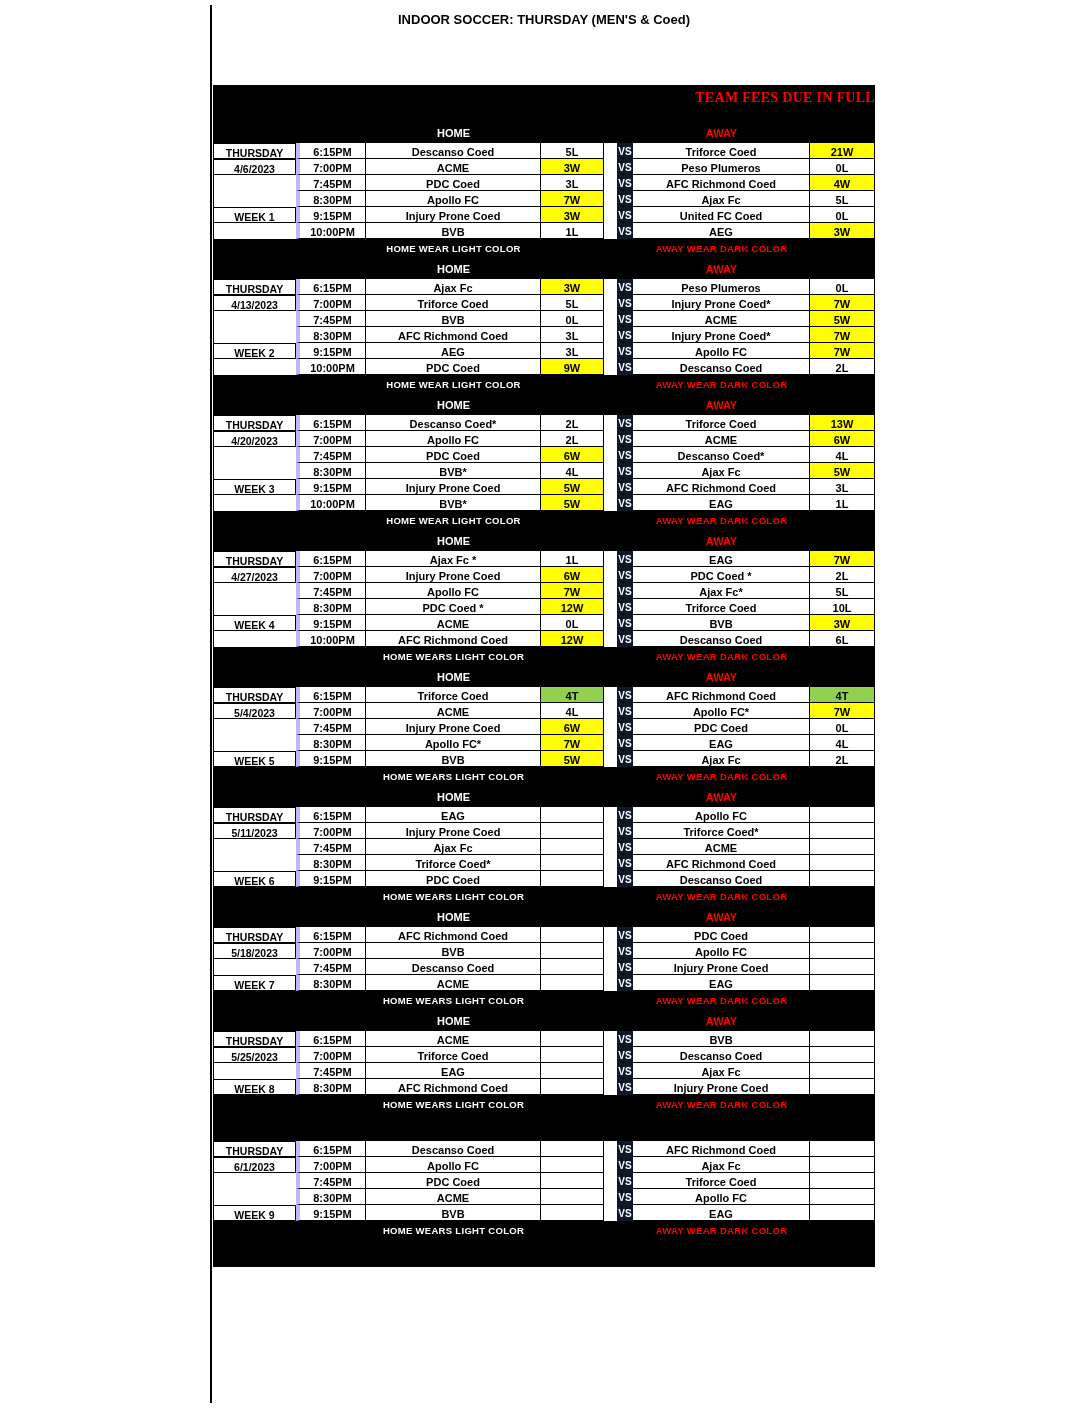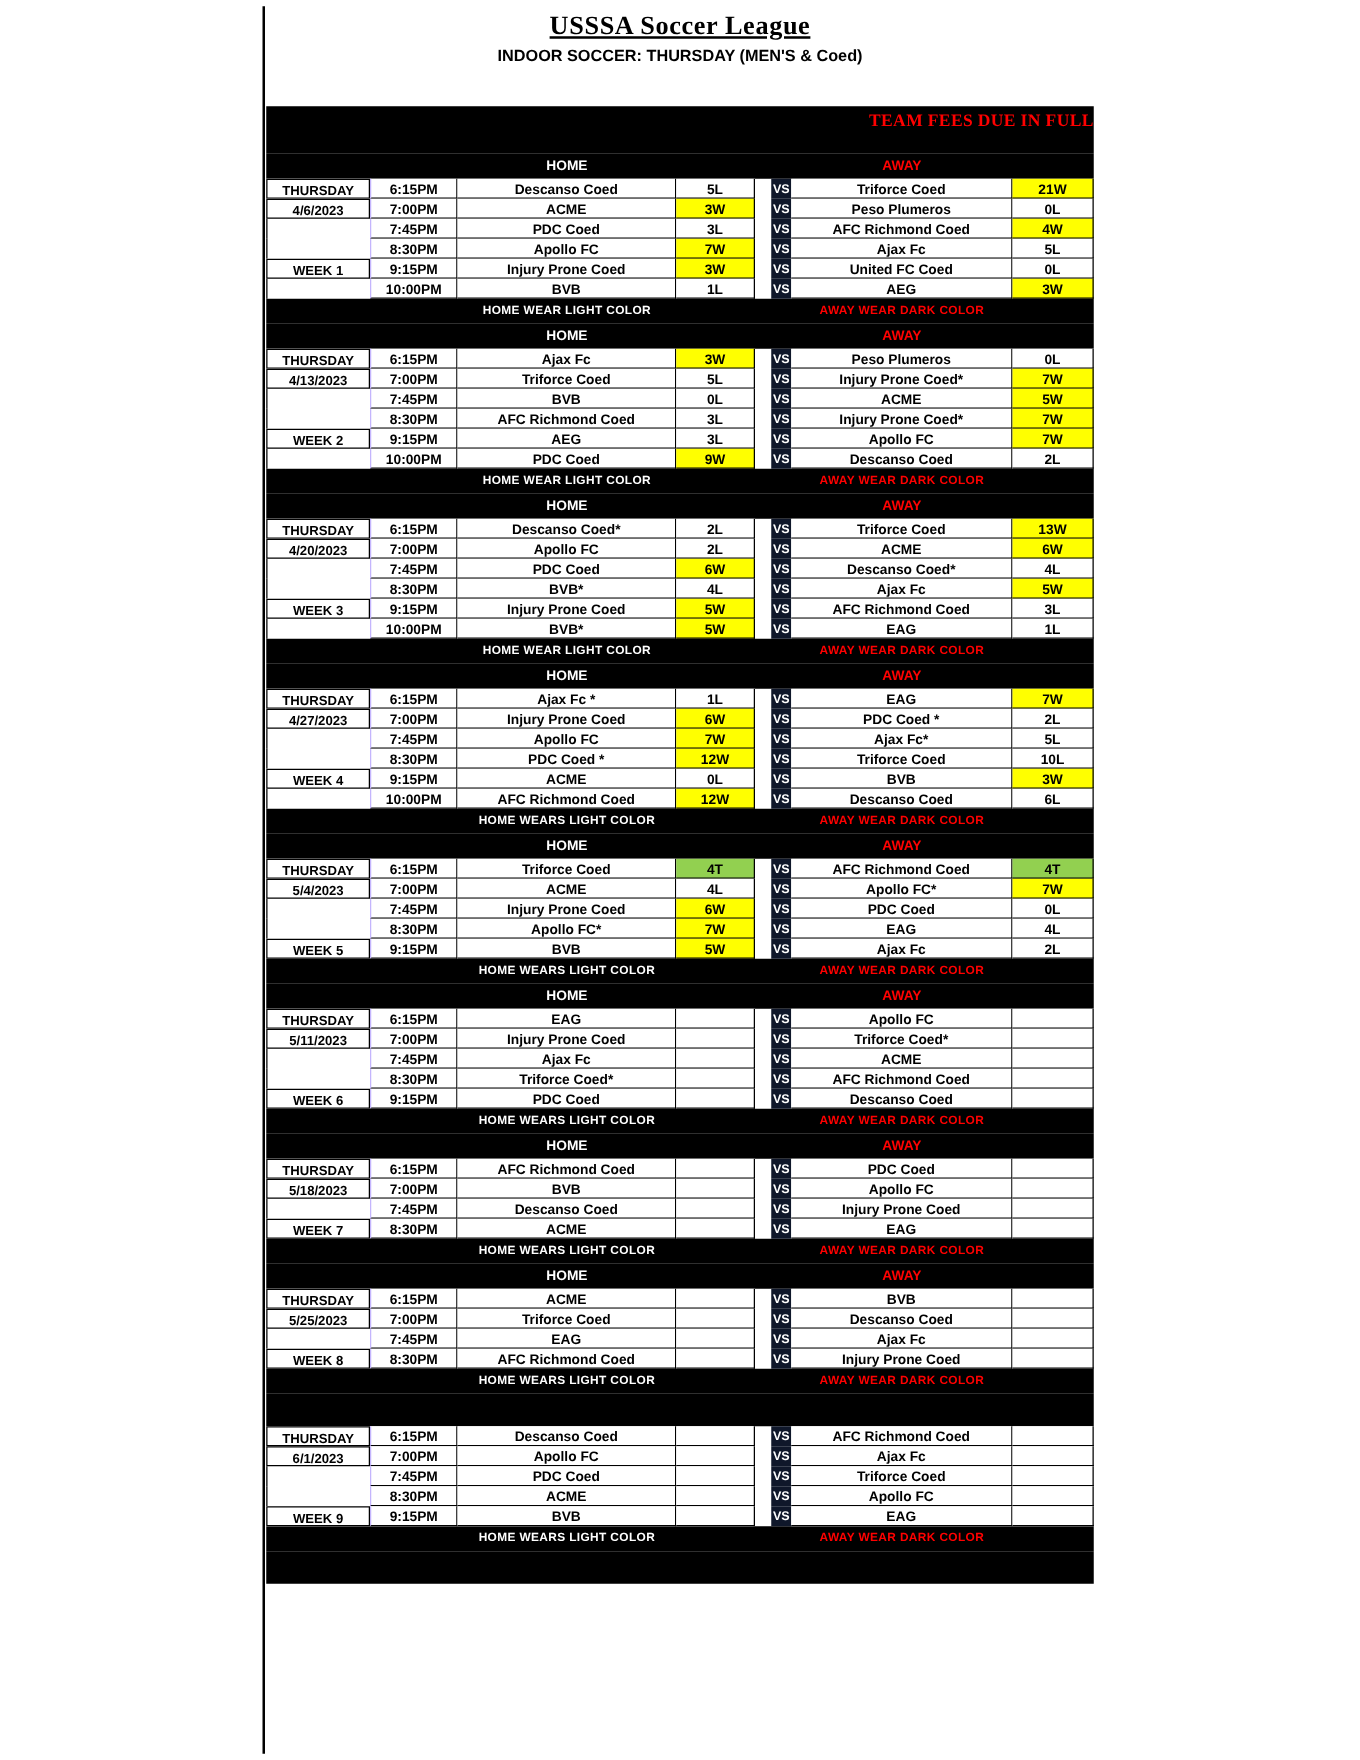--- a/index.html
+++ b/index.html
@@ -17,21 +17,21 @@
   .sub2 { font-size:13px; font-weight:bold; margin-top:4px; }
 
   .table { position:absolute; left:213px; top:85px; width:662px; }
   .row { display:grid; grid-template-columns:83px 70px 175px 63px 29px 177px 65px; }
   .grow { height:16px; }
   .cell {
     font-size:11px; font-weight:bold; text-align:center; line-height:18px;
     overflow:hidden; white-space:nowrap; color:#000;
   }
   .wcell { background:#fff; border-right:1px solid #000; border-bottom:1px solid #000; }
-  .c-time { border-left:1px solid #c4b5fd; }
+  .c-time { border-left:4px solid #c4b5fd; }
   .c-day { background:transparent; border-left:1px solid #000; font-size:10.5px; }
   .day-box { border:1px solid #000; background:#fff; }
   .c-vs { background:#0f172a; color:#fff; font-size:10px;margin-left:13px; }
   .hl-yellow { background:var(--hl-yellow, #FFFF00); }
   .hl-green  { background:var(--hl-green,  #92D050); }
 
   .banner { background:#000; height:38px; }
   .fees {
     font-family:"Liberation Serif", serif; color:var(--accent-red, #FF0000);
     font-size:14px; font-weight:bold; text-align:right; padding-top:5px; letter-spacing:0.3px;
@@ -43,21 +43,20 @@
   .band-label-home { color:#ffffff; }
   .band-label-away { color:var(--accent-red, #FF0000); }
   .spacer { background:#000; width:662px; }
 </style>
 </head>
 <body>
 
 <div class="left-rule"></div>
 
 <div class="titles">
-  <div class="title">USSSA Soccer League</div>
   <div class="sub2">INDOOR SOCCER: THURSDAY (MEN'S &amp; Coed)</div>
 </div>
 
 <div class="table" id="tbl">
   <div class="banner">
     <div class="fees">TEAM FEES DUE IN FULL</div>
   </div>
 <div class="row band">
       <div class="cell"></div>
       <div class="cell"></div>

